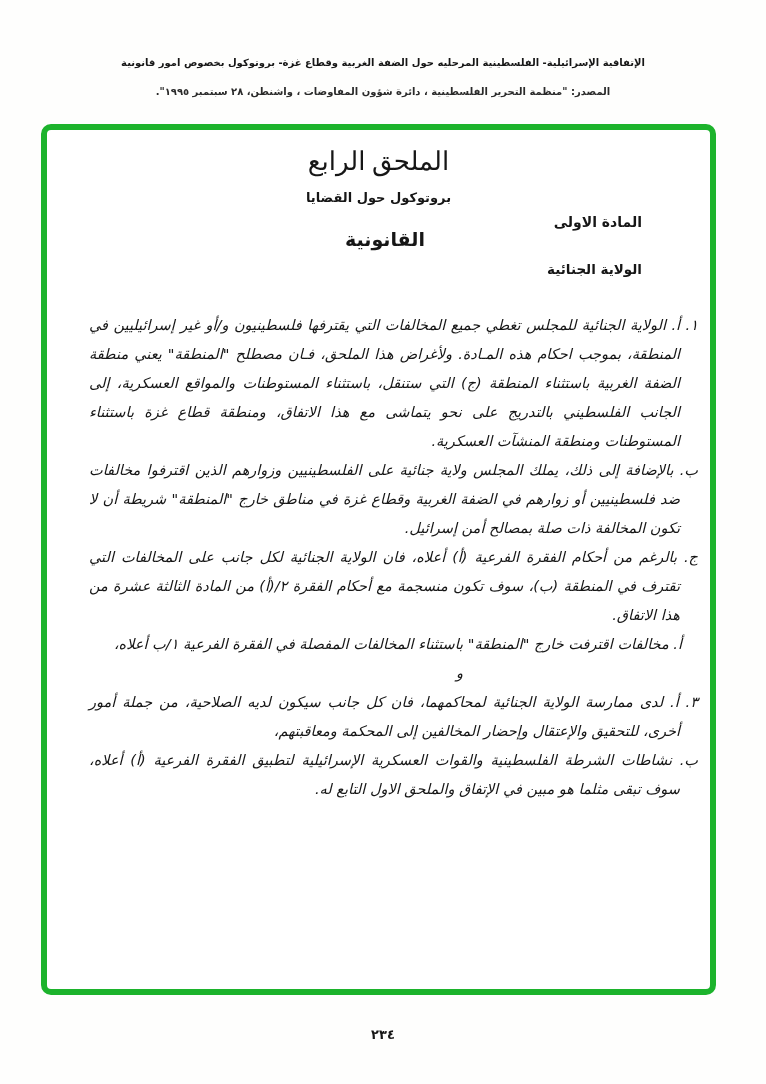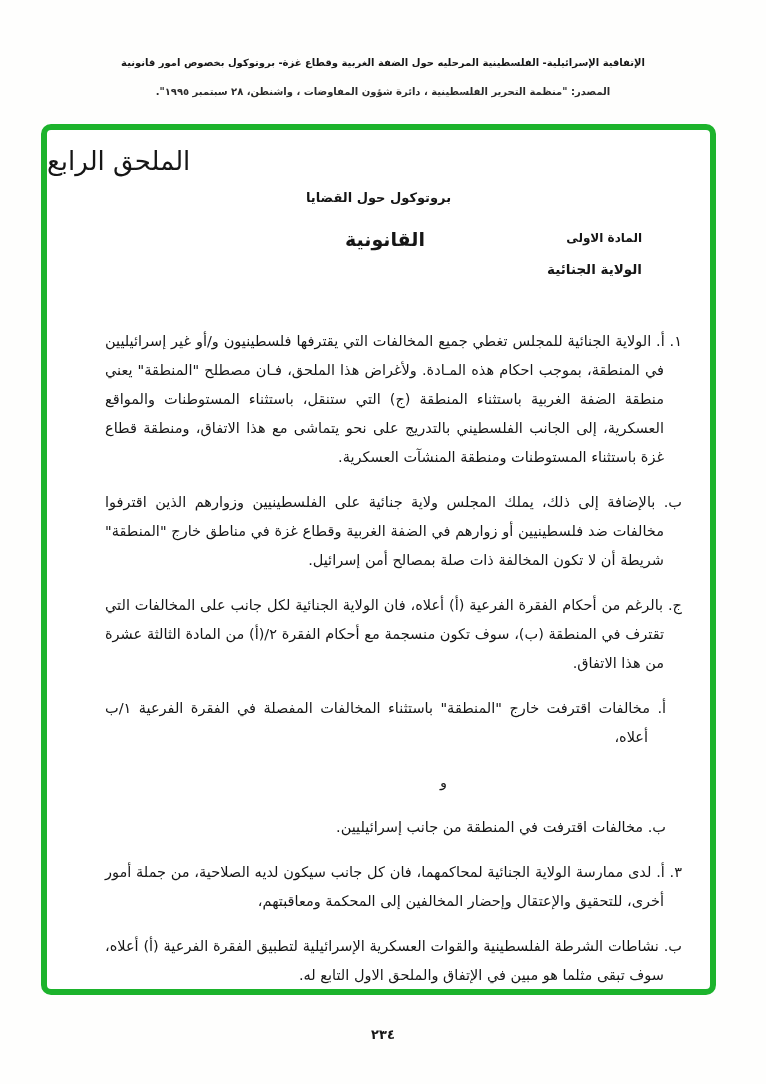--- a/index.html
+++ b/index.html
@@ -38,66 +38,68 @@
     width: 675px; height: 871px;
     box-sizing: border-box;
     border: 6px solid var(--accent-green, #1cb32c);
     border-radius: 10px;
     background: #ffffff;
   }
   
   .annex-title {
     position: absolute;
     top: 16px; left: 0; right: 0;
-    text-align: left;
+    text-align: center;
     font-size: 26px;
     font-weight: 400;
+    font-family: Liberation Serif, serif;
   }
   .protocol-title-1 {
     position: absolute;
     top: 60px; left: 0; right: 0;
     text-align: center;
     font-size: 13px;
     font-weight: bold;
   }
   .protocol-title-2 {
     position: absolute;
     top: 98px; left: 0; right: 0;
     text-align: center;
     font-size: 19px;
     font-weight: bold;
     padding-left: 13px;
   }
   .article-heading {
     position: absolute;
-    top: 101px; right: 68px;
-    font-size: 12px;
+    top: 84px; right: 68px;
+    font-size: 14px;
     font-weight: bold;
   }
   .article-subheading {
     position: absolute;
     top: 131px; right: 68px;
     font-size: 13.5px;
     font-weight: 700;
   }
   
   .body-text {
     position: absolute;
     top: 181px;
     right: 12px;
     left: 42px;
     font-size: 14.5px;
     line-height: 29px;
     text-align: justify;
     direction: rtl;
   }
   .para {
-    margin: 16px;
+    margin: 0;
     padding-right: 18px;
     text-indent: -18px; 
+    font-style: italic;
   }
   .para .plabel { font-weight: 400; }
   .para-sub {
     padding-right: 34px;
     text-indent: -18px;
   }
   .para-waw {
     padding-right: 235px;
     text-indent: 0;
     text-align: right;
@@ -139,21 +141,20 @@
       <p class="para"><span class="plabel">ب.</span> <span>بالإضافة إلى ذلك، يملك المجلس ولاية جنائية على الفلسطينيين وزوارهم الذين اقترفوا مخالفات ضد فلسطينيين أو زوارهم في الضفة الغربية وقطاع غزة في مناطق خارج "المنطقة" شريطة أن لا تكون المخالفة ذات صلة بمصالح أمن إسرائيل.</span></p>
 
       <p class="para"><span class="plabel">ج.</span> <span>بالرغم من أحكام الفقرة الفرعية (أ) أعلاه، فان الولاية الجنائية لكل جانب على المخالفات التي تقترف في المنطقة (ب)، سوف تكون منسجمة مع أحكام الفقرة ٢/(أ) من المادة الثالثة عشرة من هذا الاتفاق.</span></p>
 
 
 
       <p class="para para-sub"><span class="plabel">أ.</span> <span>مخالفات اقترفت خارج "المنطقة" باستثناء المخالفات المفصلة في الفقرة الفرعية ١/ب أعلاه،</span></p>
 
       <p class="para para-waw"><span>و</span></p>
 
-      <p class="para para-sub"><span class="plabel">ب.</span> <span>مخالفات اقترفت في المنطقة من جانب إسرائيليين.</span></p>
 
       <p class="para"><span class="plabel">٣. أ.</span> <span>لدى ممارسة الولاية الجنائية لمحاكمهما، فان كل جانب سيكون لديه الصلاحية، من جملة أمور أخرى، للتحقيق والإعتقال وإحضار المخالفين إلى المحكمة ومعاقبتهم،</span></p>
 
       <p class="para"><span class="plabel">ب.</span> <span>نشاطات الشرطة الفلسطينية والقوات العسكرية الإسرائيلية لتطبيق الفقرة الفرعية (أ) أعلاه، سوف تبقى مثلما هو مبين في الإتفاق والملحق الاول التابع له.</span></p>
 
     </div>
   </div>
 
   <div class="page-number">٢٣٤</div>
 

